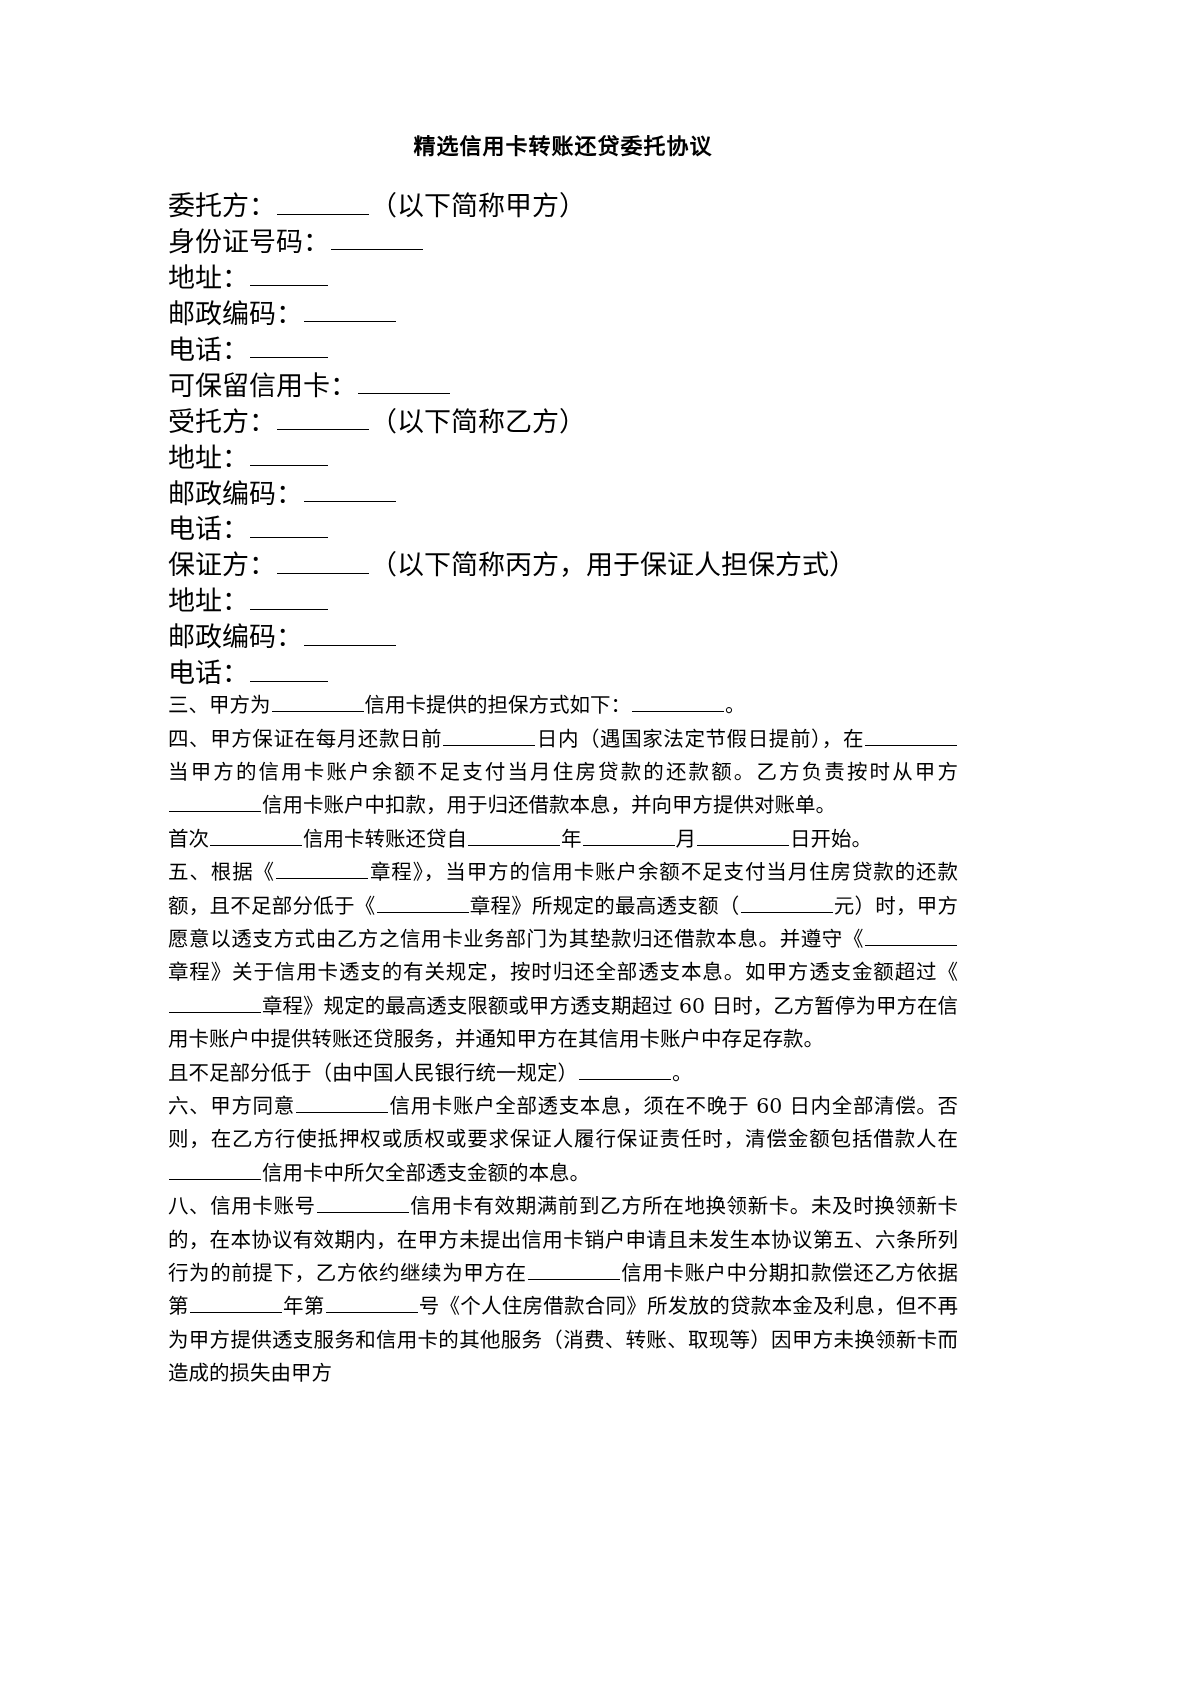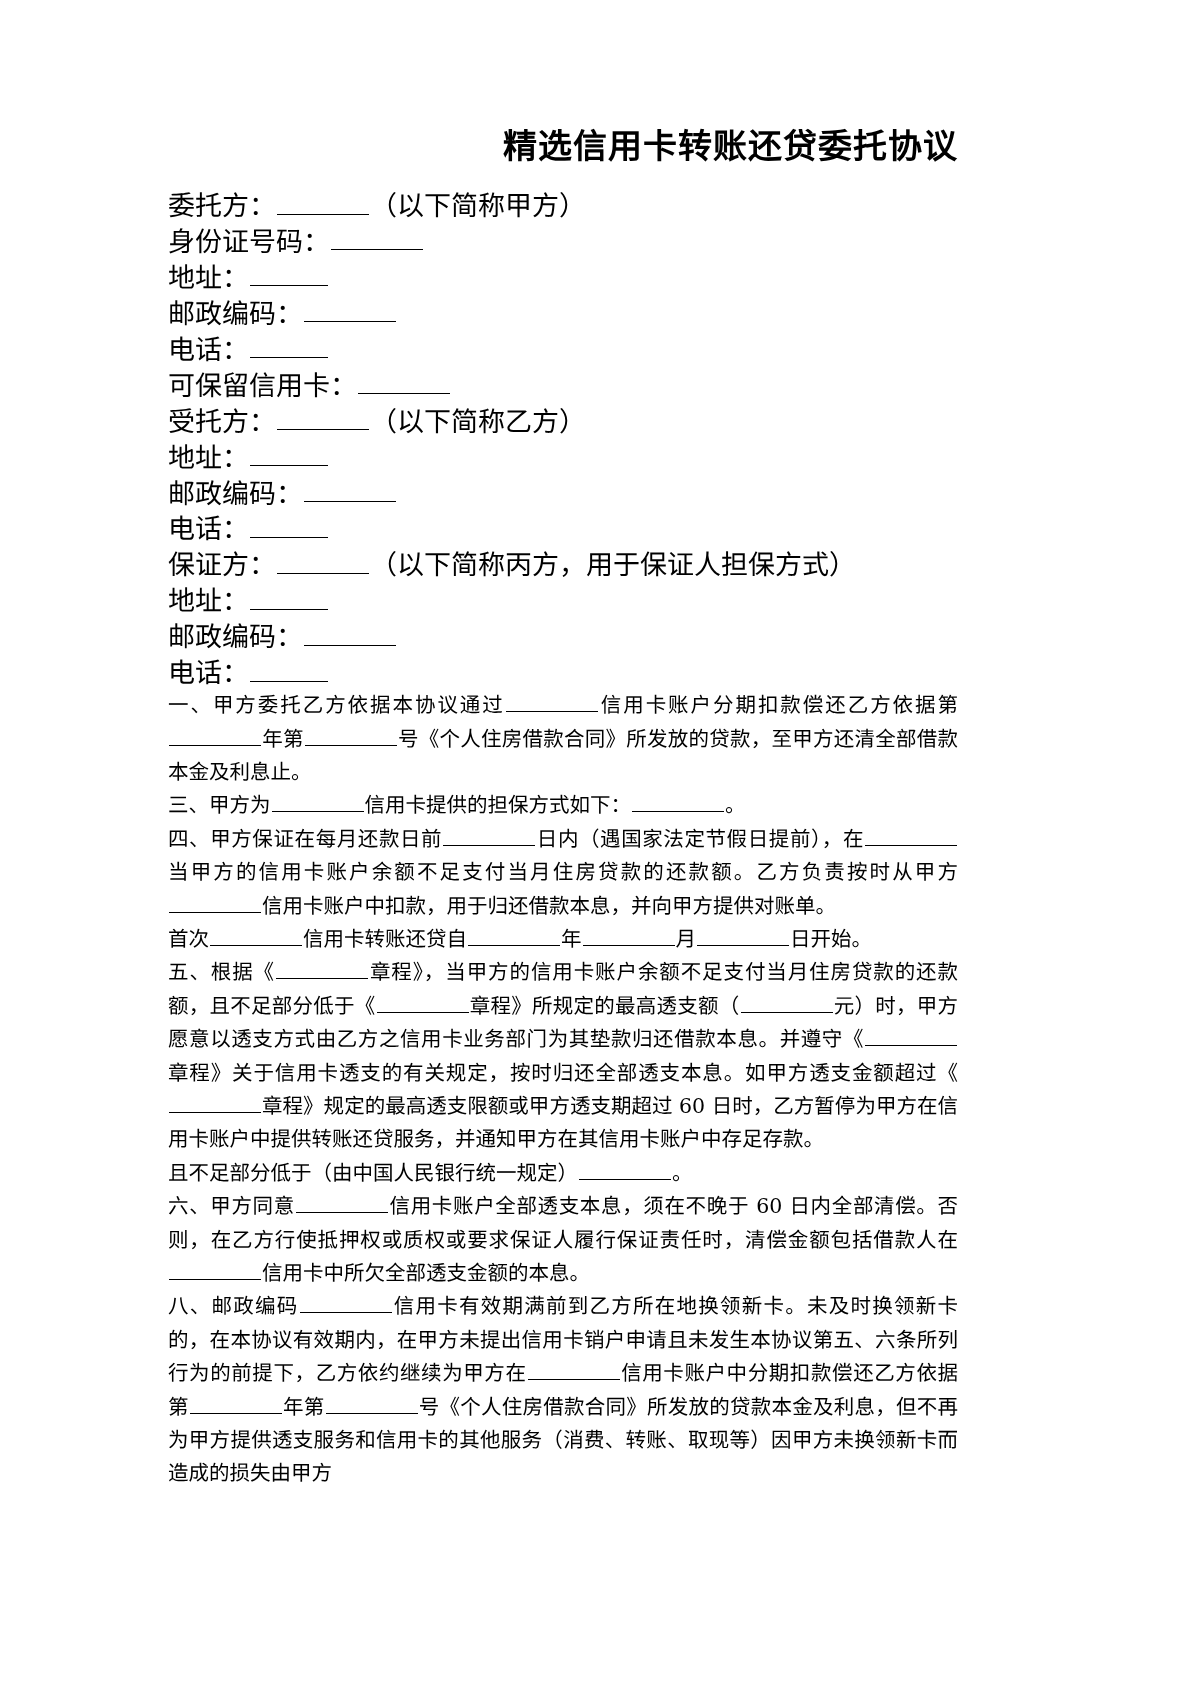--- a/index.html
+++ b/index.html
@@ -23,23 +23,23 @@
   }
   .page-body {
     position: absolute;
     left: 168px;
     top: 120px;
     width: 790px;
   }
   .doc-title {
     font-family: "DejaVu Serif", "Liberation Serif", serif;
     font-weight: bold;
-    font-size: 34px;
+    font-size: 22px;
     line-height: 52px;
-    text-align: right;
+    text-align: center;
     letter-spacing: 1px;
     margin: 0 0 14px 0;
     white-space: nowrap;
   }
   .field-line {
     font-size: 27px;
     line-height: 33.4px;
     white-space: nowrap;
   }
   .clause {
@@ -77,32 +77,31 @@
       <div class="field-line"><span>受托方：</span><span class="blank w-lg"></span><span>（以下简称乙方）</span></div>
       <div class="field-line"><span>地址：</span><span class="blank w-md"></span><span></span></div>
       <div class="field-line"><span>邮政编码：</span><span class="blank w-lg"></span><span></span></div>
       <div class="field-line"><span>电话：</span><span class="blank w-md"></span><span></span></div>
       <div class="field-line"><span>保证方：</span><span class="blank w-lg"></span><span>（以下简称丙方，用于保证人担保方式）</span></div>
       <div class="field-line"><span>地址：</span><span class="blank w-md"></span><span></span></div>
       <div class="field-line"><span>邮政编码：</span><span class="blank w-lg"></span><span></span></div>
       <div class="field-line"><span>电话：</span><span class="blank w-md"></span><span></span></div>
     </div>
 
-    <p class="clause"><span>一、甲方委托乙方依据本协议通过</span><span class="blank w-lg"></span><span>信用卡账户分期扣款偿还乙方依据第</span><span class="blank w-lg"></span><span>年第</span><span class="blank w-lg"></span><span>号《个人住房借款合同》所发放的贷款，至甲方还清全部借款本金及利息止。</span></p>
 
 
     <p class="clause"><span>三、甲方为</span><span class="blank w-lg"></span><span>信用卡提供的担保方式如下：</span><span class="blank w-lg"></span><span>。</span></p>
 
     <p class="clause"><span>四、甲方保证在每月还款日前</span><span class="blank w-lg"></span><span>日内（遇国家法定节假日提前），在</span><span class="blank w-lg"></span><span>当甲方的信用卡账户余额不足支付当月住房贷款的还款额。乙方负责按时从甲方</span><span class="blank w-lg"></span><span>信用卡账户中扣款，用于归还借款本息，并向甲方提供对账单。</span></p>
 
     <p class="clause"><span>首次</span><span class="blank w-lg"></span><span>信用卡转账还贷自</span><span class="blank w-lg"></span><span>年</span><span class="blank w-lg"></span><span>月</span><span class="blank w-lg"></span><span>日开始。</span></p>
 
     <p class="clause"><span>五、根据《</span><span class="blank w-lg"></span><span>章程》，当甲方的信用卡账户余额不足支付当月住房贷款的还款额，且不足部分低于《</span><span class="blank w-lg"></span><span>章程》所规定的最高透支额（</span><span class="blank w-lg"></span><span>元）时，甲方愿意以透支方式由乙方之信用卡业务部门为其垫款归还借款本息。并遵守《</span><span class="blank w-lg"></span><span>章程》关于信用卡透支的有关规定，按时归还全部透支本息。如甲方透支金额超过《</span><span class="blank w-lg"></span><span>章程》规定的最高透支限额或甲方透支期超过 60 日时，乙方暂停为甲方在信用卡账户中提供转账还贷服务，并通知甲方在其信用卡账户中存足存款。</span></p>
 
     <p class="clause"><span>且不足部分低于（由中国人民银行统一规定）</span><span class="blank w-lg"></span><span>。</span></p>
 
     <p class="clause"><span>六、甲方同意</span><span class="blank w-lg"></span><span>信用卡账户全部透支本息，须在不晚于 60 日内全部清偿。否则，在乙方行使抵押权或质权或要求保证人履行保证责任时，清偿金额包括借款人在</span><span class="blank w-lg"></span><span>信用卡中所欠全部透支金额的本息。</span></p>
 
 
-    <p class="clause"><span>八、邮政编码</span><span class="blank w-lg"></span><span>信用卡有效期满前到乙方所在地换领新卡。未及时换领新卡的，在本协议有效期内，在甲方未提出信用卡销户申请且未发生本协议第五、六条所列行为的前提下，乙方依约继续为甲方在</span><span class="blank w-lg"></span><span>信用卡账户中分期扣款偿还乙方依据第</span><span class="blank w-lg"></span><span>年第</span><span class="blank w-lg"></span><span>号《个人住房借款合同》所发放的贷款本金及利息，但不再为甲方提供透支服务和信用卡的其他服务（消费、转账、取现等）因甲方未换领新卡而造成的损失由甲方</span></p>
+    <p class="clause"><span>八、信用卡账号</span><span class="blank w-lg"></span><span>信用卡有效期满前到乙方所在地换领新卡。未及时换领新卡的，在本协议有效期内，在甲方未提出信用卡销户申请且未发生本协议第五、六条所列行为的前提下，乙方依约继续为甲方在</span><span class="blank w-lg"></span><span>信用卡账户中分期扣款偿还乙方依据第</span><span class="blank w-lg"></span><span>年第</span><span class="blank w-lg"></span><span>号《个人住房借款合同》所发放的贷款本金及利息，但不再为甲方提供透支服务和信用卡的其他服务（消费、转账、取现等）因甲方未换领新卡而造成的损失由甲方</span></p>
 
   </div>
 </div>
 
 </body></html>

